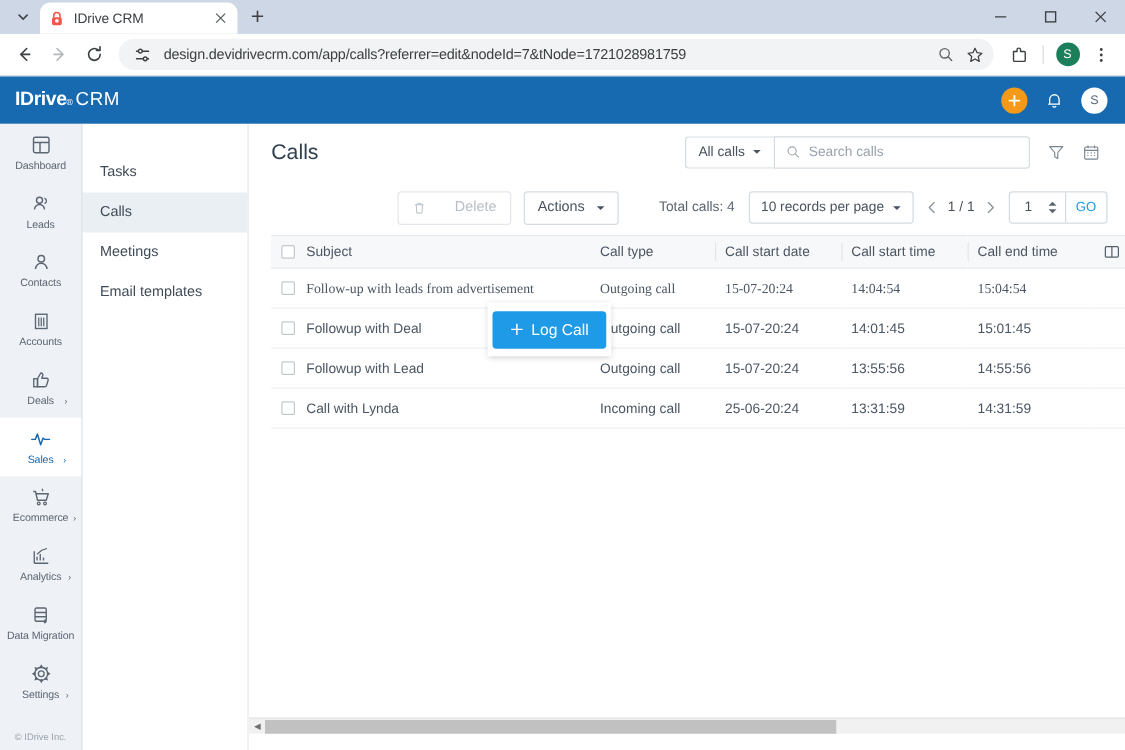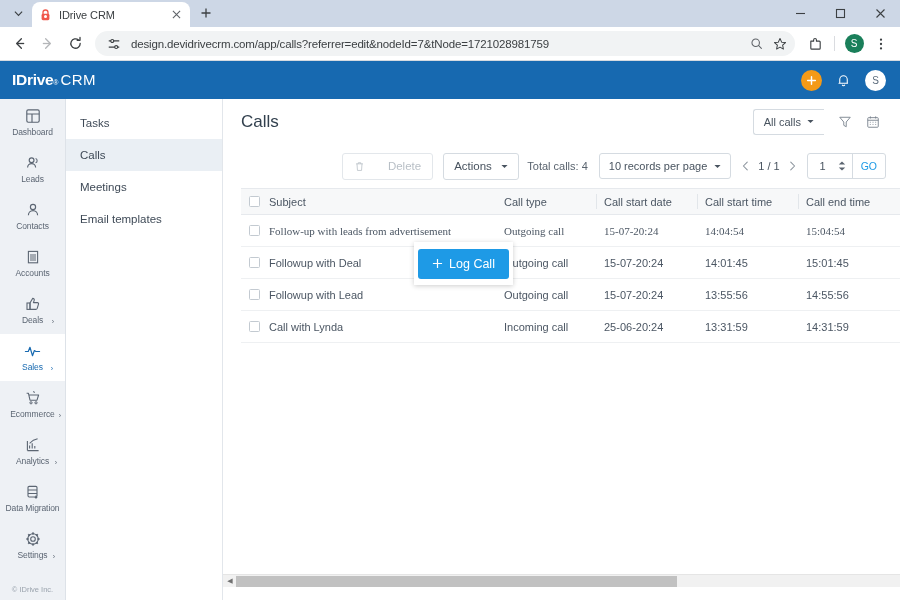--- a/index.html
+++ b/index.html
@@ -77,22 +77,22 @@
               display: flex; flex-direction: column; flex: none; position: relative; }
   .rail-item { height: 47px; display: flex; flex-direction: column; align-items: center;
                justify-content: center; gap: 3px; color: #5c6673; position: relative; }
   .rail-item.active { background: #fff; color: #1769b0; }
   .rail-label { font-size: 8.5px; letter-spacing: -0.1px; white-space: nowrap; }
   .rail-icon { height: 16px; display: flex; align-items: center; }
   .rail-caret { font-size: 7px; }
   .rail-footer { position: absolute; bottom: 6px; left: 0; right: 0; text-align: center;
                  font-size: 7.5px; color: #9aa3ad; }
 
-  .sub-nav { width: 157px; background: #fff; border-right: 1px solid #e2e6eb;
-             flex: none; padding-top: 8px; }
+  .sub-nav { width: 133px; background: #fff; border-right: 1px solid #e2e6eb;
+             flex: none; padding-top: 23px; }
   .sub-item { height: 32px; display: flex; align-items: center; padding-left: 14px;
               font-size: 11.5px; color: #3f4a57; }
   .sub-item.active { background: #eaeff4; }
 
   .content { flex: 1; background: #fff; display: flex; flex-direction: column;
              overflow: hidden; position: relative; }
 
   
   .c-head { height: 45px; display: flex; align-items: center; padding: 0 14px 0 18px;
             flex: none; }
@@ -443,20 +443,29 @@
 
         <div class="c-head">
           <div class="c-title">Calls</div>
           <div class="allcalls">
             <span>All calls</span>
             <span>
               <svg width="7" height="5" viewBox="0 0 8 5">
                   <path d="M0.5 0.8 L4 4.2 L7.5 0.8 Z" fill="#48535f"></path>
                 </svg>
             </span>
+          </div>
+          <div class="searchbox">
+            <span>
+              <svg width="11" height="11" viewBox="0 0 14 14">
+                  <circle cx="6" cy="6" r="4.1" stroke="#9aa3ad" stroke-width="1.1" fill="none"></circle>
+                  <path d="M9.1 9.1 L12.4 12.4" stroke="#9aa3ad" stroke-width="1.1" stroke-linecap="round"></path>
+                </svg>
+            </span>
+            <span class="search-ph">Search calls</span>
           </div>
           <div class="hdr-icon">
             <svg width="14" height="14" viewBox="0 0 16 16">
                 <path d="M2 2.6 H14 L9.4 8 V13.4 L6.6 11.8 V8 Z" stroke="#7a848f" stroke-width="1.05" fill="none" stroke-linejoin="round"></path>
               </svg>
           </div>
           <div class="hdr-icon" style="margin-left:2px">
             <svg width="14" height="14" viewBox="0 0 16 16">
                 <rect x="2" y="3" width="12" height="11" rx="1" stroke="#7a848f" stroke-width="1.05" fill="none"></rect>
                 <path d="M2 6 H14" stroke="#7a848f" stroke-width="1.05"></path>

